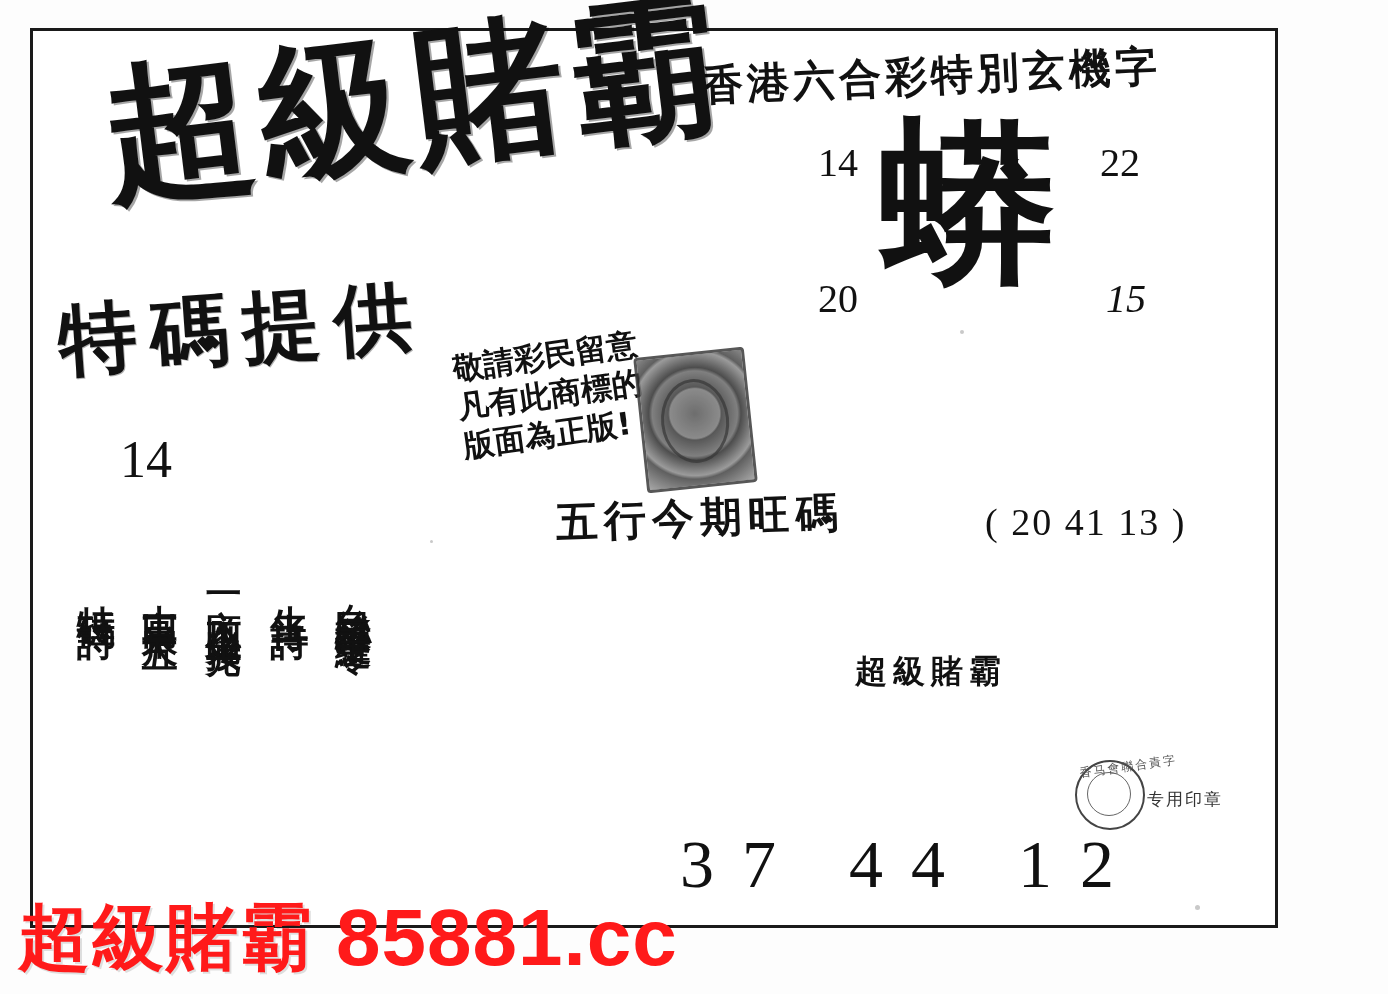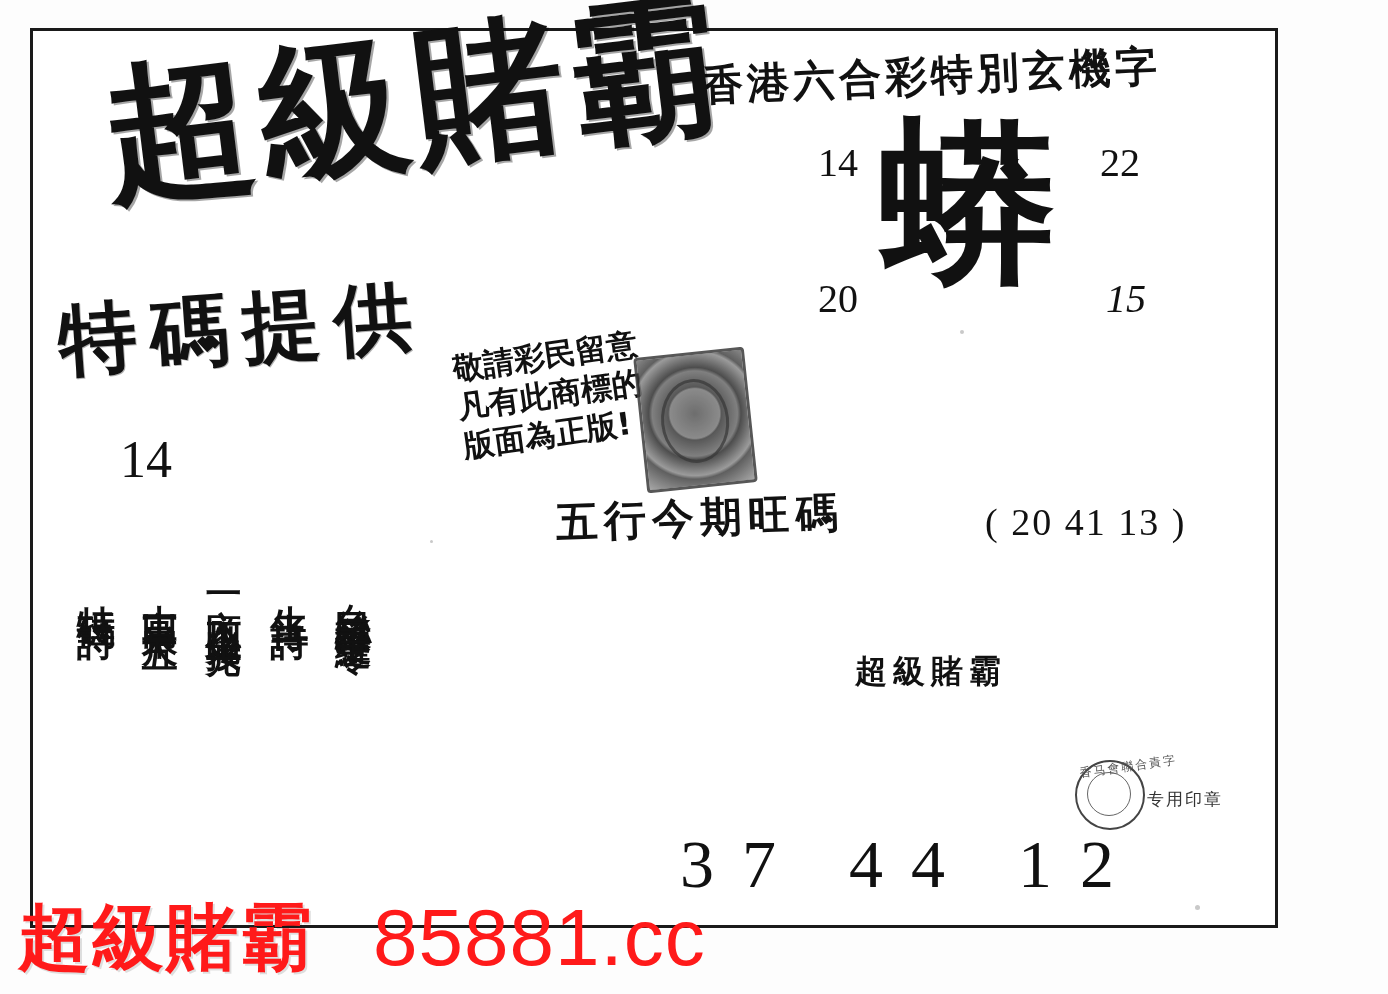--- a/index.html
+++ b/index.html
@@ -290,25 +290,24 @@
   }
   #wm-cn {
     font-size: 72px;
     font-weight: 700;
     color: #ff1a1a;
     letter-spacing: 2px;
     text-shadow: 2px 2px 0 rgba(0,0,0,0.12);
   }
   #wm-num {
     font-size: 80px;
-    font-weight: 400;
+    font-weight: 700;
     color: #ff1a1a;
     font-family: "Liberation Sans", sans-serif;
     letter-spacing: 1px;
-    margin-left: 37px;
   }
 
   
   .speck {
     position: absolute;
     background: #c9c9c9;
     border-radius: 50%;
   }
 </style>
 </head>

